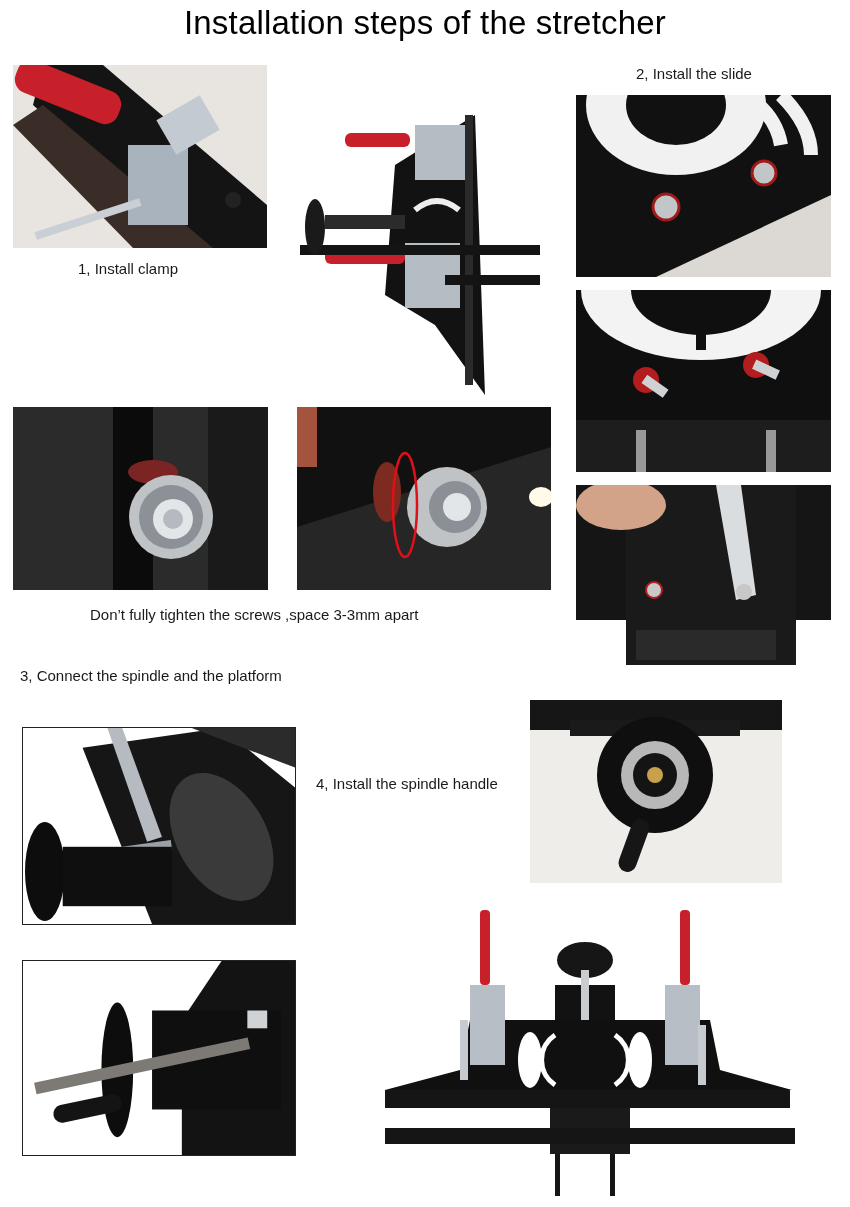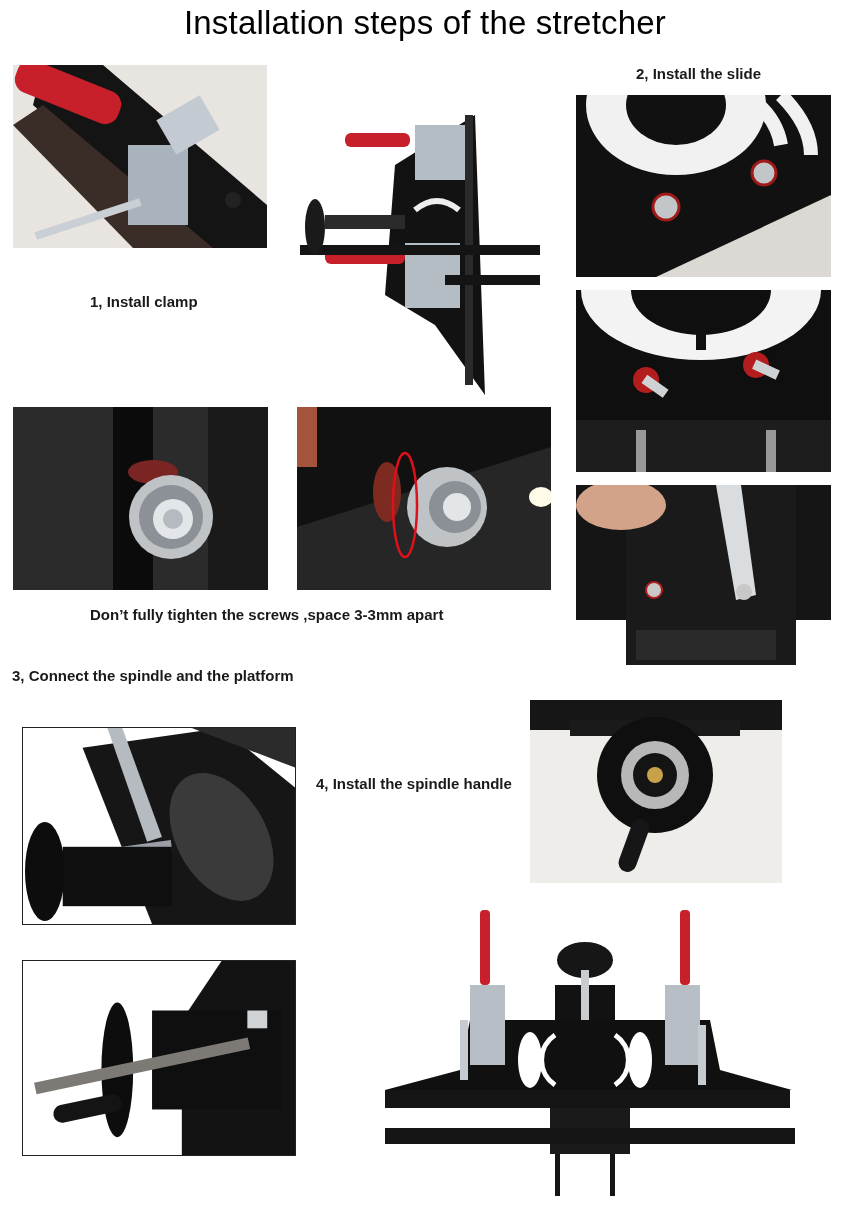--- a/index.html
+++ b/index.html
@@ -1,19 +1,19 @@
 <!DOCTYPE html>
 <html><head>
 <meta charset="utf-8">
 <style>
   html, body { margin:0; padding:0; background:#ffffff; }
   body { width:850px; height:1207px; position:relative; overflow:hidden; font-family:"Liberation Sans", sans-serif; color:#111; }
   .abs { position:absolute; }
   .title { left:0; top:4px; width:850px; text-align:center; font-size:33px; letter-spacing:0.2px; color:#000; }
-  .cap { font-size:15px; color:#1a1a1a; white-space:nowrap;font-weight:bold; }
+  .cap { font-size:15px; color:#1a1a1a; white-space:nowrap; }
   .photo { position:absolute; overflow:hidden; background:#1a1a1a; }
   .photo svg { width:100%; height:100%; display:block; }
   .framed { border:1px solid #222; box-sizing:border-box; }
 </style>
 </head>
 <body>
 
 <div class="abs title">Installation steps of the stretcher</div>
 
 <div class="photo" style="left:13px;top:65px;width:254px;height:183px;background:#e9e6e2;">
@@ -21,21 +21,21 @@
     <rect width="254" height="183" fill="#e8e5e1"></rect>
     <polygon points="30,0 90,0 254,140 254,183 180,183 20,40" fill="#141414"></polygon>
     <polygon points="0,60 30,40 200,183 120,183" fill="#3a2c26"></polygon>
     <rect x="0" y="10" width="110" height="34" rx="14" fill="#c8202a" transform="rotate(22 55 27)"></rect>
     <rect x="115" y="80" width="60" height="80" fill="#a9b3bd"></rect>
     <rect x="150" y="40" width="50" height="40" fill="#c3cad1" transform="rotate(-30 175 60)"></rect>
     <rect x="20" y="150" width="110" height="8" fill="#c9cfd4" transform="rotate(-18 75 154)"></rect>
     <circle cx="220" cy="135" r="8" fill="#222"></circle>
   </svg>
 </div>
-<div class="abs cap" style="left:90px;top:260px;margin-top:33px;">1, Install clamp</div>
+<div class="abs cap" style="left:78px;top:260px;">1, Install clamp</div>
 
 <div class="photo" style="left:285px;top:95px;width:275px;height:305px;background:#ffffff;">
   <svg viewBox="0 0 275 305" preserveAspectRatio="none">
     <rect width="275" height="305" fill="#ffffff"></rect>
     <polygon points="110,70 190,20 200,300 150,230 100,200" fill="#121212"></polygon>
     <rect x="180" y="20" width="8" height="270" fill="#2a2a2a"></rect>
     <rect x="60" y="38" width="65" height="14" rx="6" fill="#c8202a"></rect>
     <rect x="130" y="30" width="50" height="55" fill="#b4bcc4"></rect>
     <rect x="40" y="155" width="80" height="14" rx="6" fill="#c8202a"></rect>
     <rect x="120" y="148" width="55" height="65" fill="#b4bcc4"></rect>
@@ -110,21 +110,21 @@
     <circle cx="150" cy="100" r="40" fill="#bfc3c6"></circle>
     <circle cx="158" cy="100" r="26" fill="#8a9095"></circle>
     <circle cx="160" cy="100" r="14" fill="#e3e6e8"></circle>
     <ellipse cx="244" cy="90" rx="12" ry="10" fill="#fffbe8"></ellipse>
     <ellipse cx="108" cy="98" rx="12" ry="52" fill="none" stroke="#e0101a" stroke-width="2.5"></ellipse>
   </svg>
 </div>
 
 <div class="abs cap" style="left:90px;top:606px;">Don’t fully tighten the screws ,space 3-3mm apart</div>
 
-<div class="abs cap" style="left:12px;top:667px;">3, Connect the spindle and the platform</div>
+<div class="abs cap" style="left:20px;top:667px;">3, Connect the spindle and the platform</div>
 
 <div class="photo framed" style="left:22px;top:727px;width:274px;height:198px;background:#fff;">
   <svg viewBox="0 0 274 198" preserveAspectRatio="none">
     <rect width="274" height="198" fill="#ffffff"></rect>
     <polygon points="60,20 200,0 274,60 274,198 130,198" fill="#161616"></polygon>
     <polygon points="170,0 274,0 274,40" fill="#2b2b2b"></polygon>
     <ellipse cx="200" cy="110" rx="45" ry="70" fill="#3a3a3a" transform="rotate(-30 200 110)"></ellipse>
     <polygon points="85,0 100,0 140,110 125,115" fill="#b5bbc0"></polygon>
     <rect x="60" y="120" width="90" height="10" fill="#9aa0a5" transform="rotate(-8 100 125)"></rect>
     <ellipse cx="22" cy="145" rx="20" ry="50" fill="#0d0d0d"></ellipse>

